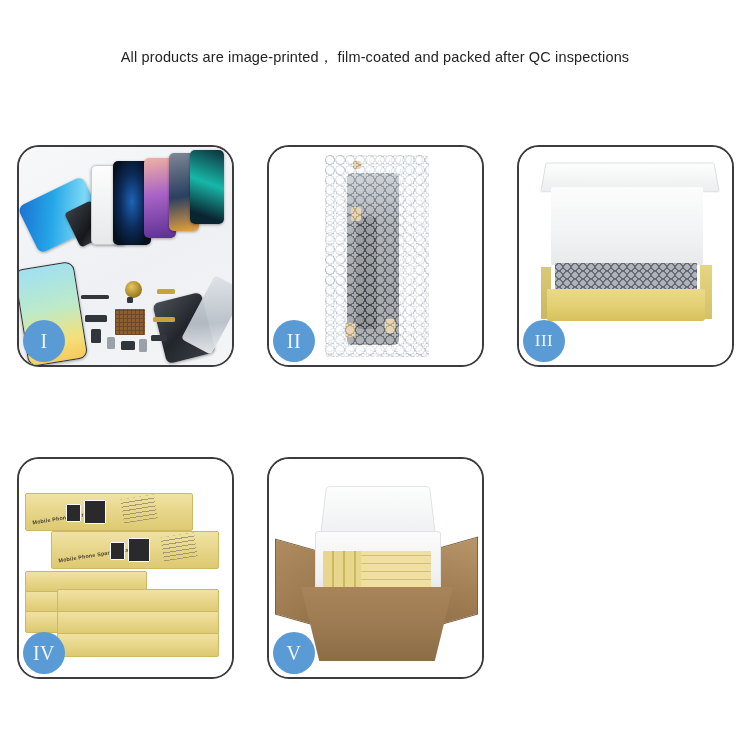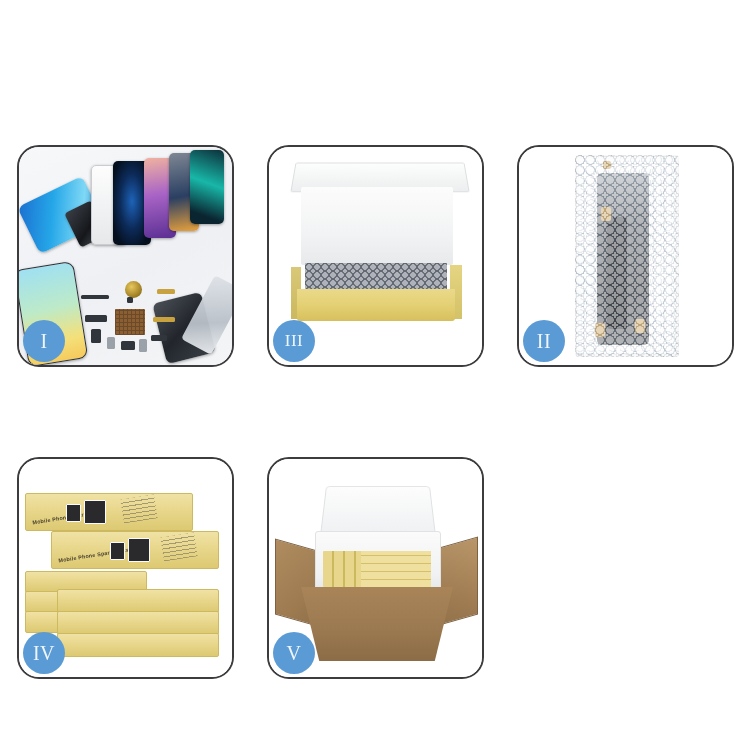--- a/index.html
+++ b/index.html
@@ -342,20 +342,21 @@
   .tape {
     position: absolute;
     background: rgba(150,120,82,.85);
     border-radius: 1px;
   }
 </style>
 </head>
 <body>
 
 <div class="header">
+  <div class="subtitle">All products are image-printed， film-coated and packed after QC inspections</div>
 </div>
 
 <div class="grid">
 
   <div class="panel">
     <div class="panel-photo p1">
       <div class="scr s-blue"></div>
       <div class="scr s-blue2"></div>
       <div class="scr s-white"></div>
       <div class="scr s-dark"></div>
@@ -377,47 +378,47 @@
         <div class="chip silver" style="left:58px;top:60px;width:8px;height:13px;"></div>
         <div class="chip" style="left:70px;top:56px;width:16px;height:6px;"></div>
         <div class="chip" style="left:46px;top:18px;width:6px;height:6px;"></div>
       </div>
       <div class="tool"></div>
     </div>
     <div class="badge">I</div>
   </div>
 
   <div class="panel">
-    <div class="panel-photo p3">
-      <div class="b3-lid"></div>
-      <div class="b3-foam"></div>
-      <div class="b3-left"></div>
-      <div class="b3-right"></div>
-      <div class="b3-grey"></div>
-      <div class="b3-front"></div>
-    </div>
-    <div class="badge wide">III</div>
-  </div>
-
-  <div class="panel">
     <div class="panel-photo p2">
       <div class="bubble-bag">
         <div class="bb-part"></div>
         <div class="bb-flex"></div>
         <div class="bb-tab" style="left:26px;top:52px;"></div>
         <div class="bb-tab" style="left:20px;top:168px;"></div>
         <div class="bb-tab" style="left:60px;top:164px;"></div>
         <div class="bb-tab" style="left:28px;top:6px;width:8px;height:8px;"></div>
         <div class="bb-overlay"></div>
       </div>
     </div>
     <div class="badge">II</div>
   </div>
 
   <div class="panel">
+    <div class="panel-photo p3">
+      <div class="b3-lid"></div>
+      <div class="b3-foam"></div>
+      <div class="b3-left"></div>
+      <div class="b3-right"></div>
+      <div class="b3-grey"></div>
+      <div class="b3-front"></div>
+    </div>
+    <div class="badge wide">III</div>
+  </div>
+
+  <div class="panel">
     <div class="panel-photo p4">
       <div class="stack">
 
         <div class="box4" style="left:0px;top:98px;width:120px;height:20px;"></div>
         <div class="box4" style="left:0px;top:118px;width:120px;height:20px;"></div>
         <div class="box4" style="left:0px;top:138px;width:120px;height:20px;"></div>
 
         <div class="box4" style="left:32px;top:116px;width:160px;height:22px;"></div>
         <div class="box4" style="left:32px;top:138px;width:160px;height:22px;"></div>
         <div class="box4" style="left:32px;top:160px;width:160px;height:22px;"></div>

